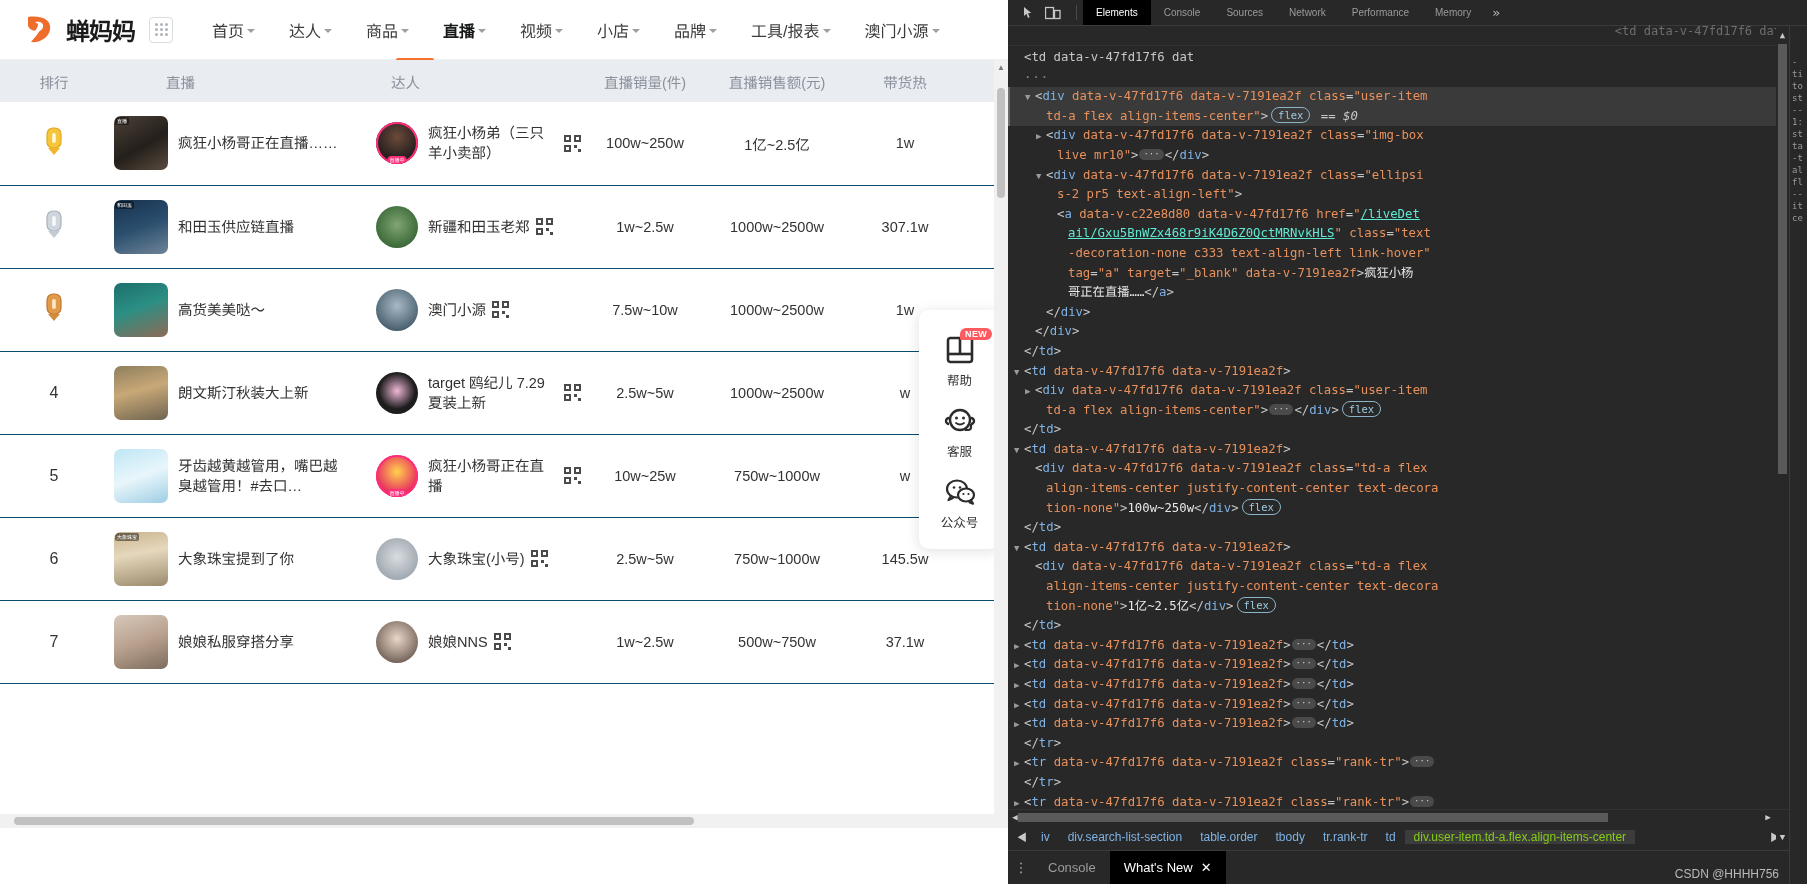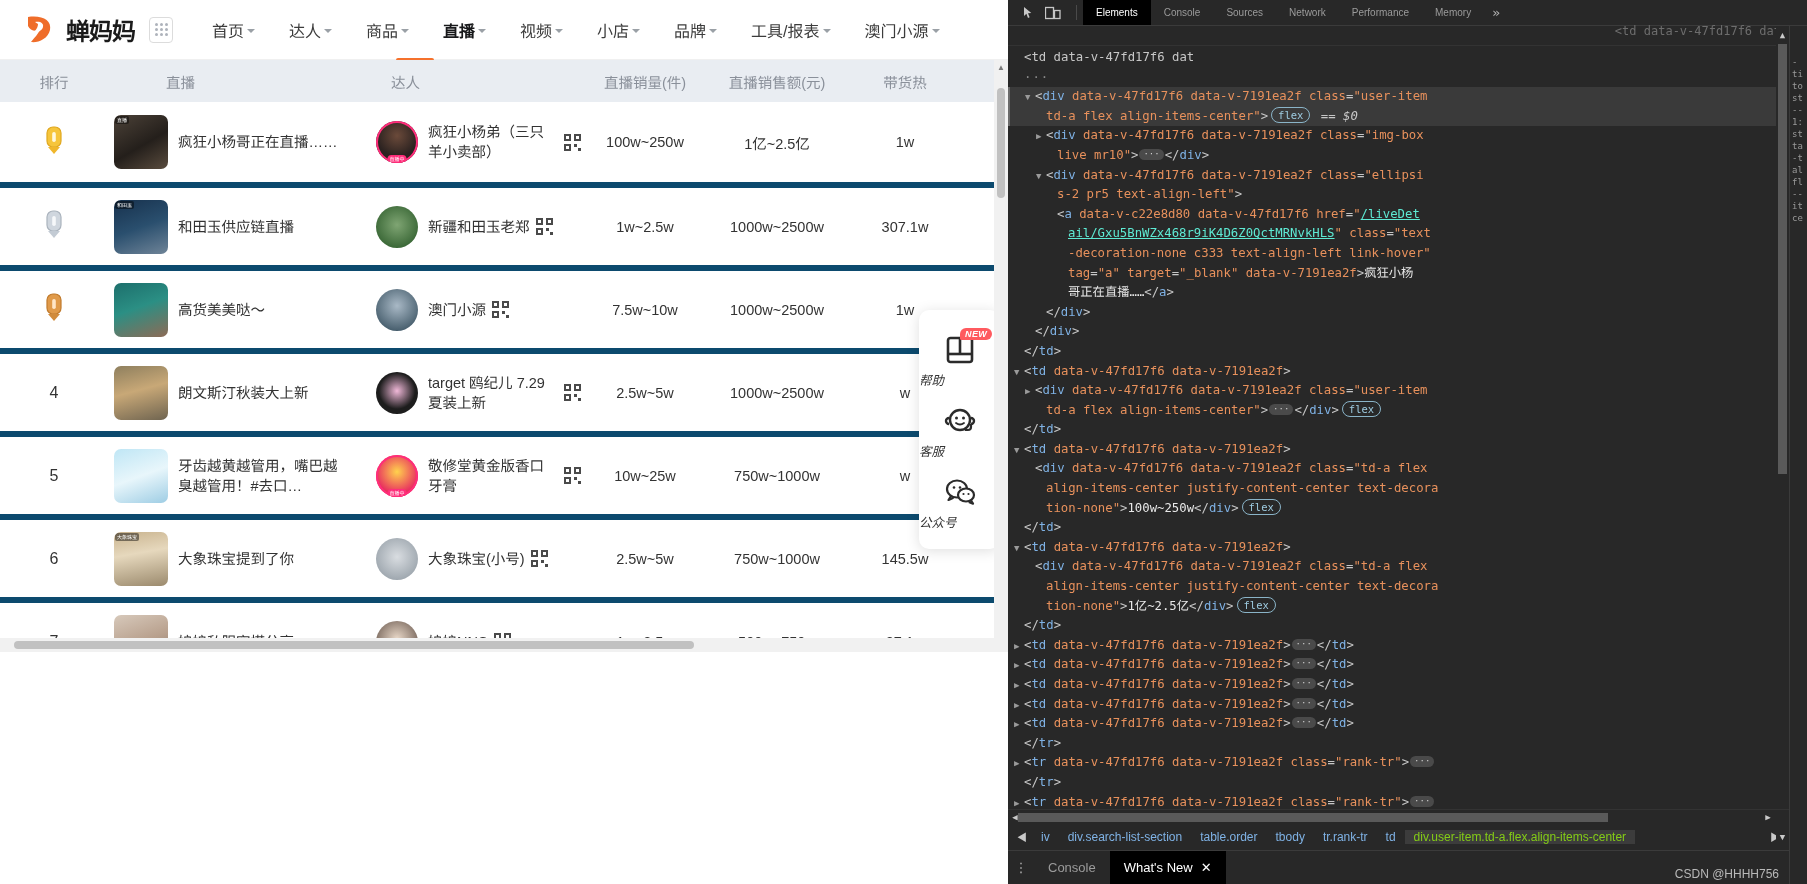--- a/index.html
+++ b/index.html
@@ -8,21 +8,21 @@
     width: 1807px; height: 884px;
     overflow: hidden;
     font-family: "Liberation Sans", "DejaVu Sans", sans-serif;
     background: #ffffff;
   }
   .screen { position: relative; width: 1807px; height: 884px; display: flex; }
 
   
   .page {
     position: relative;
-    width: 1008px; height: 652px;
+    width: 1008px; height: 828px;
     background: #fff;
     overflow: hidden;
     flex: 0 0 1008px;
   }
 
   
   .topnav {
     height: 60px; display: flex; align-items: center;
     padding: 0 0 0 22px; background: #fff;
     border-bottom: 1px solid #f0f0f0;
@@ -79,21 +79,21 @@
   th.col-rank   { width: 108px; }
   th.col-live   { width: 258px; text-align: left !important; padding-left: 0; }
   th.col-star   { width: 215px; text-align: left !important; }
   th.col-sales  { width: 128px; }
   th.col-gmv    { width: 136px; }
   th.col-heat   { width: 120px; }
   th.col-extra  { width: 95px; }
   .th-live-inner { padding-left: 58px; }
   .th-star-inner { padding-left: 25px; }
 
-  tbody tr.rank-tr { border-bottom: 6px solid #0c4a6e; height: 83px; }
+  tbody tr.rank-tr { border-bottom: 1px solid #0c4a6e; height: 83px; }
   tbody td { font-size: 14.5px; color: #333; vertical-align: middle; }
 
   .rank-cell { text-align: center; }
   .rank-num { font-size: 16px; color: #333; }
   .medal { width: 30px; height: 32px; display:inline-block; }
 
   .live-cell { padding-left: 6px; }
   .user-item { display: flex; align-items: center; }
   .img-box {
     width: 54px; height: 54px; border-radius: 7px; flex: 0 0 54px;
@@ -129,21 +129,21 @@
   .qr-icon { width: 17px; height: 17px; margin-left: 6px; flex: 0 0 17px; }
   .num-cell { text-align: center; white-space: nowrap; }
   .heat-cell { text-align: center; white-space: nowrap; }
 
   
   .side-widget {
     position: absolute; right: 8px; top: 310px; width: 81px;
     background: #fff; border-radius: 10px; box-shadow: 0 2px 14px rgba(0,0,0,.13);
     padding: 14px 0 12px; z-index: 40;
   }
-  .side-item { text-align: left; padding: 9px 0 6px; position: relative; cursor: pointer; font-style: italic; }
+  .side-item { text-align: center; padding: 9px 0 6px; position: relative; cursor: pointer; }
   .side-item .sicon { height: 34px; display:flex; align-items:center; justify-content:center; }
   .side-item .slabel { font-size: 12.5px; color: #333; margin-top: 3px; }
   .new-badge {
     position: absolute; top: 4px; right: 8px; background: #ff5a5f; color: #fff;
     font-size: 9px; padding: 1px 5px; border-radius: 8px 8px 8px 2px; font-weight: bold;
     letter-spacing: .3px;
   }
 
   
   .page-vscroll {
@@ -550,21 +550,21 @@
               <div class="user-item">
                 <div class="img-box" style="background:linear-gradient(160deg,#bfe6f5 0%,#e8f6fb 50%,#9ecde4 100%)"></div>
                 <div class="live-title">牙齿越黄越管用，嘴巴越臭越管用！#去口…</div>
               </div>
             </td>
             <td class="star-cell">
               <div class="user-item">
                 <div class="avatar" style="background:radial-gradient(circle at 50% 40%, #ffd24d 0%, #e8325f 65%); box-shadow:0 0 0 2px #ff2d7a inset;">
                   <span class="livebadge">直播中</span>
                 </div>
-                <div class="star-name">敬修堂黄金版香口牙膏</div>
+                <div class="star-name">疯狂小杨哥正在直播</div>
                 <span class="qr-icon">
                   <svg width="17" height="17" viewBox="0 0 17 17">
                     <rect x="0" y="0" width="7" height="7" fill="#4a4a4a"></rect>
                       <rect x="2" y="2" width="3" height="3" fill="#fff"></rect>
                     <rect x="10" y="0" width="7" height="7" fill="#4a4a4a"></rect>
                       <rect x="12" y="2" width="3" height="3" fill="#fff"></rect>
                     <rect x="0" y="10" width="7" height="7" fill="#4a4a4a"></rect>
                       <rect x="2" y="12" width="3" height="3" fill="#fff"></rect>
                     <rect x="10" y="10" width="3" height="3" fill="#4a4a4a"></rect>
                       <rect x="14" y="14" width="3" height="3" fill="#4a4a4a"></rect>

